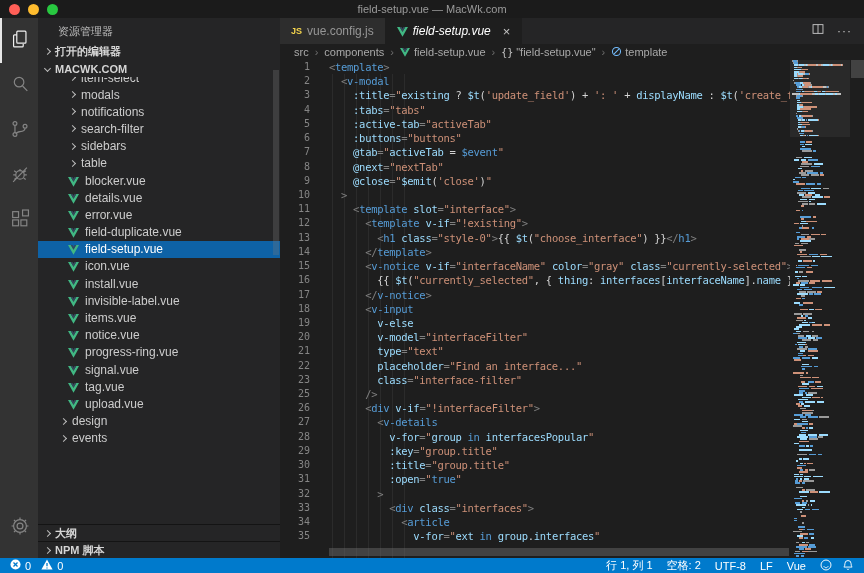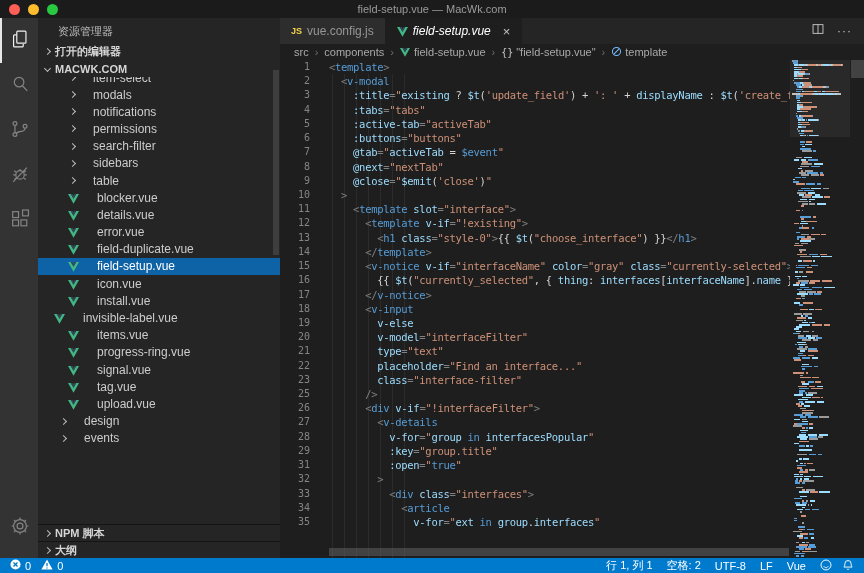--- a/index.html
+++ b/index.html
@@ -23,21 +23,21 @@
   
   .sidebar{ width:242px; background:#252526; display:flex; flex-direction:column; color:#cccccc; position:relative; flex:none; }
   .sb-title{ height:24px; line-height:26px; padding-left:20px; font-size:11px; color:#bbbbbb; }
   .sb-section{ height:18px; display:flex; align-items:center; gap:5px; font-size:11px; font-weight:700; color:#d5d5d5; padding-left:5px; cursor:pointer; }
   .sb-section.root{ height:17px; }
   .chev{ width:5px; height:5px; border-right:1.2px solid #bcbcbc; border-bottom:1.2px solid #bcbcbc;
          transform:rotate(-45deg); display:inline-block; flex:none; margin-left:2px; }
   .chev.down{ transform:rotate(45deg); }
   .tree{ flex:1; overflow:hidden; }
   .trow{ height:17.2px; cursor:pointer; }
-  .trow-i{ display:flex; align-items:center; gap:18px; height:17.2px; font-size:12px; color:#cccccc; }
+  .trow-i{ display:flex; align-items:center; gap:6px; height:17.2px; font-size:12px; color:#cccccc; }
   .trow.sel{ background:#0E62A6; } .trow.sel .trow-i{ color:#ffffff; }
   .trow.partial{ height:9px; overflow:hidden; } .trow.partial .trow-i{ margin-top:-8px; }
   .vuei{ width:11px; height:10px; flex:none; display:inline-block; }
   .sb-bottom .sb-section{ border-top:1px solid rgba(0,0,0,0.45); height:17px; }
   .sb-scroll{ position:absolute; right:1px; top:52px; width:6px; height:185px; background:rgba(121,121,121,0.3); }
   
   .editorgroup{ flex:1; min-width:0; display:flex; flex-direction:column; background:#1e1e1e; }
   .tabbar{ height:26px; background:#252526; display:flex; align-items:stretch; }
   .tab{ display:flex; align-items:center; gap:5px; padding:0 11px; background:#2d2d2d; border-right:1px solid #1e1e1e; font-size:12px; color:#969696; cursor:pointer; }
   .tab.active{ background:#1e1e1e; color:#ffffff; }
@@ -155,26 +155,20 @@
           </div>
           <div class="trow">
             <div class="trow-i" style="padding-left: 30px;">
               <span class="chev"></span>
               <span>notifications</span>
             </div>
           </div>
           <div class="trow">
             <div class="trow-i" style="padding-left: 30px;">
               <span class="chev"></span>
-              <span>permissions</span>
-            </div>
-          </div>
-          <div class="trow">
-            <div class="trow-i" style="padding-left: 30px;">
-              <span class="chev"></span>
               <span>search-filter</span>
             </div>
           </div>
           <div class="trow">
             <div class="trow-i" style="padding-left: 30px;">
               <span class="chev"></span>
               <span>sidebars</span>
             </div>
           </div>
           <div class="trow">
@@ -240,35 +234,44 @@
           <div class="trow">
             <div class="trow-i" style="padding-left: 30px;">
               <span class="vuei"><svg width="11" height="10" viewBox="0 0 10 9">
                   <path d="M0 0h2.5L5 4.2 7.5 0H10L5 8.8z" fill="#41B883"></path>
                   <path d="M2.5 0h1.6L5 1.6 5.9 0h1.6L5 4.2z" fill="#35495E"></path>
                 </svg></span>
               <span>install.vue</span>
             </div>
           </div>
           <div class="trow">
-            <div class="trow-i" style="padding-left: 16px;">
+            <div class="trow-i" style="padding-left: 30px;">
               <span class="vuei"><svg width="11" height="10" viewBox="0 0 10 9">
                   <path d="M0 0h2.5L5 4.2 7.5 0H10L5 8.8z" fill="#41B883"></path>
                   <path d="M2.5 0h1.6L5 1.6 5.9 0h1.6L5 4.2z" fill="#35495E"></path>
                 </svg></span>
               <span>invisible-label.vue</span>
             </div>
           </div>
           <div class="trow">
             <div class="trow-i" style="padding-left: 30px;">
               <span class="vuei"><svg width="11" height="10" viewBox="0 0 10 9">
                   <path d="M0 0h2.5L5 4.2 7.5 0H10L5 8.8z" fill="#41B883"></path>
                   <path d="M2.5 0h1.6L5 1.6 5.9 0h1.6L5 4.2z" fill="#35495E"></path>
                 </svg></span>
               <span>items.vue</span>
+            </div>
+          </div>
+          <div class="trow">
+            <div class="trow-i" style="padding-left: 30px;">
+              <span class="vuei"><svg width="11" height="10" viewBox="0 0 10 9">
+                  <path d="M0 0h2.5L5 4.2 7.5 0H10L5 8.8z" fill="#41B883"></path>
+                  <path d="M2.5 0h1.6L5 1.6 5.9 0h1.6L5 4.2z" fill="#35495E"></path>
+                </svg></span>
+              <span>notice.vue</span>
             </div>
           </div>
           <div class="trow">
             <div class="trow-i" style="padding-left: 30px;">
               <span class="vuei"><svg width="11" height="10" viewBox="0 0 10 9">
                   <path d="M0 0h2.5L5 4.2 7.5 0H10L5 8.8z" fill="#41B883"></path>
                   <path d="M2.5 0h1.6L5 1.6 5.9 0h1.6L5 4.2z" fill="#35495E"></path>
                 </svg></span>
               <span>progress-ring.vue</span>
             </div>
@@ -309,25 +312,25 @@
           <div class="trow">
             <div class="trow-i" style="padding-left: 21px;">
               <span class="chev"></span>
               <span>events</span>
             </div>
           </div>
         </div>
       <div class="sb-bottom">
         <div class="sb-section">
           <span class="chev"></span>
-          <span>NPM 脚本</span>
+          <span>大纲</span>
         </div>
         <div class="sb-section">
           <span class="chev"></span>
-          <span>大纲</span>
+          <span>NPM 脚本</span>
         </div>
       </div>
       <div class="sb-scroll"></div>
     </div>
 
     <div class="editorgroup">
       <div class="tabbar">
         <div class="tab">
           <span class="js-icon">JS</span>
           <span class="tab-label">vue.config.js</span>
@@ -404,20 +407,21 @@
             <div class="cline"><span class="ln">19</span><span class="lc"><span class="tk-w">        </span><span class="tk-a">v-else</span></span></div>
             <div class="cline"><span class="ln">20</span><span class="lc"><span class="tk-w">        </span><span class="tk-a">v-model</span><span class="tk-p">=</span><span class="tk-s">"interfaceFilter"</span></span></div>
             <div class="cline"><span class="ln">21</span><span class="lc"><span class="tk-w">        </span><span class="tk-a">type</span><span class="tk-p">=</span><span class="tk-s">"text"</span></span></div>
             <div class="cline"><span class="ln">22</span><span class="lc"><span class="tk-w">        </span><span class="tk-a">placeholder</span><span class="tk-p">=</span><span class="tk-s">"Find an interface..."</span></span></div>
             <div class="cline"><span class="ln">23</span><span class="lc"><span class="tk-w">        </span><span class="tk-a">class</span><span class="tk-p">=</span><span class="tk-s">"interface-filter"</span></span></div>
             <div class="cline"><span class="ln">25</span><span class="lc"><span class="tk-w">      </span><span class="tk-p">/&gt;</span></span></div>
             <div class="cline"><span class="ln">26</span><span class="lc"><span class="tk-w">      </span><span class="tk-p">&lt;</span><span class="tk-t">div</span><span class="tk-w"> </span><span class="tk-a">v-if</span><span class="tk-p">=</span><span class="tk-s">"!interfaceFilter"</span><span class="tk-p">&gt;</span></span></div>
             <div class="cline"><span class="ln">27</span><span class="lc"><span class="tk-w">        </span><span class="tk-p">&lt;</span><span class="tk-t">v-details</span></span></div>
             <div class="cline"><span class="ln">28</span><span class="lc"><span class="tk-w">          </span><span class="tk-a">v-for</span><span class="tk-p">=</span><span class="tk-s">"</span><span class="tk-v">group</span><span class="tk-w"> </span><span class="tk-k">in</span><span class="tk-w"> </span><span class="tk-v">interfacesPopular</span><span class="tk-s">"</span></span></div>
             <div class="cline"><span class="ln">29</span><span class="lc"><span class="tk-w">          </span><span class="tk-a">:key</span><span class="tk-p">=</span><span class="tk-s">"group.title"</span></span></div>
+            <div class="cline"><span class="ln">30</span><span class="lc"><span class="tk-w">          </span><span class="tk-a">:title</span><span class="tk-p">=</span><span class="tk-s">"group.title"</span></span></div>
             <div class="cline"><span class="ln">31</span><span class="lc"><span class="tk-w">          </span><span class="tk-a">:open</span><span class="tk-p">=</span><span class="tk-s">"</span><span class="tk-k">true</span><span class="tk-s">"</span></span></div>
             <div class="cline"><span class="ln">32</span><span class="lc"><span class="tk-w">        </span><span class="tk-p">&gt;</span></span></div>
             <div class="cline"><span class="ln">33</span><span class="lc"><span class="tk-w">          </span><span class="tk-p">&lt;</span><span class="tk-t">div</span><span class="tk-w"> </span><span class="tk-a">class</span><span class="tk-p">=</span><span class="tk-s">"interfaces"</span><span class="tk-p">&gt;</span></span></div>
             <div class="cline"><span class="ln">34</span><span class="lc"><span class="tk-w">            </span><span class="tk-p">&lt;</span><span class="tk-t">article</span></span></div>
             <div class="cline"><span class="ln">35</span><span class="lc"><span class="tk-w">              </span><span class="tk-a">v-for</span><span class="tk-p">=</span><span class="tk-s">"</span><span class="tk-v">ext</span><span class="tk-w"> </span><span class="tk-k">in</span><span class="tk-w"> </span><span class="tk-v">group</span><span class="tk-w">.</span><span class="tk-v">interfaces</span><span class="tk-s">"</span></span></div>
           </div>
         <div class="mslider"></div>
         <div class="minimap" id="minimap">
             <div class="mseg" style="left: 2px; top: 0px; width: 1px; background: rgb(154, 154, 154);"></div>
             <div class="mseg" style="left: 2.6px; top: 0px; width: 4.8px; background: rgb(86, 156, 214);"></div>

